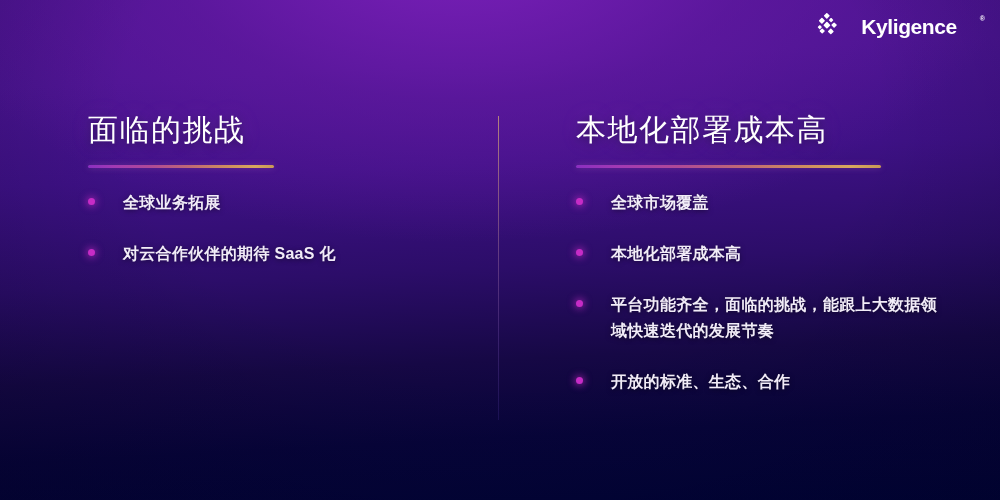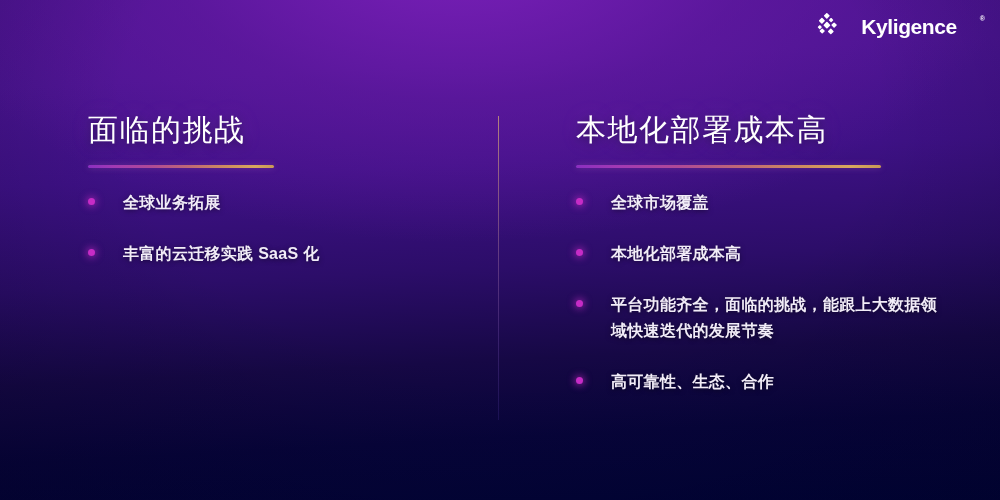--- a/index.html
+++ b/index.html
@@ -173,21 +173,21 @@
   <div id="col-left" class="column">
     <div class="col-title">面临的挑战</div>
     <div class="title-rule"></div>
     <ul class="bullets">
       <li class="bullet">
         <span class="bullet-dot"></span>
         <span class="bullet-text">全球业务拓展</span>
       </li>
       <li class="bullet">
         <span class="bullet-dot"></span>
-        <span class="bullet-text">丰富的云迁移实践 SaaS 化</span>
+        <span class="bullet-text">对云合作伙伴的期待 SaaS 化</span>
       </li>
     </ul>
   </div>
 
   <div id="col-right" class="column">
     <div class="col-title">本地化部署成本高</div>
     <div class="title-rule"></div>
     <ul class="bullets">
       <li class="bullet">
         <span class="bullet-dot"></span>
@@ -196,18 +196,18 @@
       <li class="bullet">
         <span class="bullet-dot"></span>
         <span class="bullet-text">本地化部署成本高</span>
       </li>
       <li class="bullet">
         <span class="bullet-dot"></span>
         <span class="bullet-text">平台功能齐全，面临的挑战，能跟上大数据领域快速迭代的发展节奏</span>
       </li>
       <li class="bullet">
         <span class="bullet-dot"></span>
-        <span class="bullet-text">高可靠性、生态、合作</span>
+        <span class="bullet-text">开放的标准、生态、合作</span>
       </li>
     </ul>
   </div>
 
 </div>
 
 </body></html>

